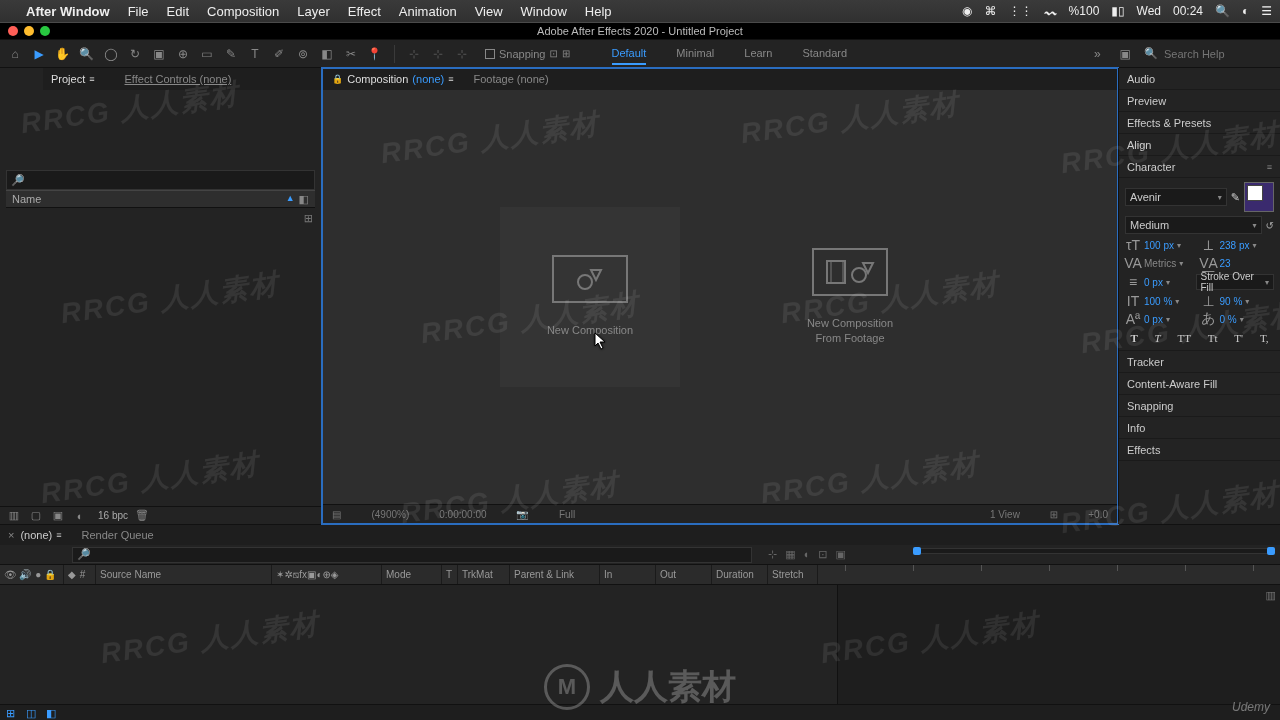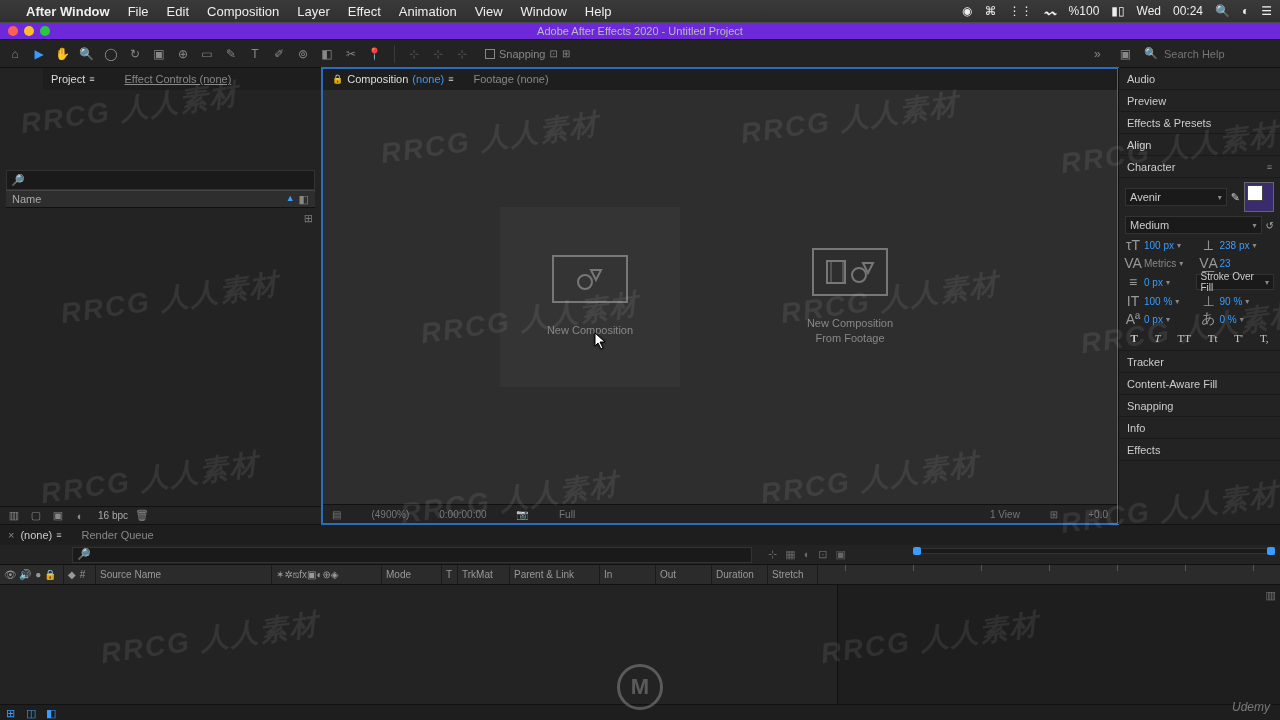--- a/index.html
+++ b/index.html
@@ -7,21 +7,21 @@
 
 
 .mac-menubar { height: 22px; background: linear-gradient(#3a3a3a,#303030); display: flex; align-items: center; padding: 0 8px; color: #eee; font-size: 13px; gap: 18px; }
 .mac-menubar .apple { font-size: 14px; }
 .mac-menubar .app-name { font-weight: 600; }
 .mac-menubar .spacer { flex: 1; }
 .mac-status { gap: 12px; display: flex; align-items: center; font-size: 12px; }
 .mac-status span { display: inline-flex; align-items: center; }
 
 
-.win-titlebar { height: 18px; background: #6d28d9; border-top: 1px solid #4a4a4a; border-bottom: 1px solid #111; display: flex; align-items: center; position: relative; }
+.win-titlebar { height: 18px; background: #000000; border-top: 1px solid #4a4a4a; border-bottom: 1px solid #111; display: flex; align-items: center; position: relative; }
 .traffic { display: flex; gap: 6px; padding-left: 8px; }
 .traffic i { width: 10px; height: 10px; border-radius: 50%; display: block; }
 .red { background: #ff5f57; } .yellow { background: #ffbd2e; } .green { background: #28c840; }
 .win-title { position: absolute; left: 0; right: 0; text-align: center; color: #bbb; font-size: 11px; }
 
 
 .toolbar { height: 28px; background: #232323; border-bottom: 1px solid #111; display: flex; align-items: center; padding: 0 6px; gap: 6px; }
 .tool-icon { width: 18px; height: 18px; display: flex; align-items: center; justify-content: center; color: #888; font-size: 12px; cursor: pointer; }
 .tool-icon.active { color: #3a9cff; }
 .tool-sep { width: 1px; height: 18px; background: #3a3a3a; margin: 0 4px; }
@@ -171,20 +171,26 @@
   <span class="tool-sep"></span>
   <span class="tool-icon" style="color:#555">⊹</span>
   <span class="tool-icon" style="color:#555">⊹</span>
   <span class="tool-icon" style="color:#555">⊹</span>
   <div class="snap-group">
     <span class="snap-check"></span>
     <span>Snapping</span>
     <span style="font-size:10px">⊡</span>
     <span style="font-size:10px">⊞</span>
   </div>
+  <div class="workspaces">
+    <span class="workspace active">Default</span>
+    <span class="workspace">Minimal</span>
+    <span class="workspace">Learn</span>
+    <span class="workspace">Standard</span>
+  </div>
   <div class="tb-right">
     <span class="tool-icon">»</span>
     <span class="tool-icon">▣</span>
     <div class="search-help">
       <span>🔍</span>
       <input placeholder="Search Help" style="">
     </div>
   </div>
 </div>
 
@@ -490,14 +496,15 @@
   <span style="left:1080px;top:310px">RRCG 人人素材</span>
   <span style="left:40px;top:460px">RRCG 人人素材</span>
   <span style="left:400px;top:480px">RRCG 人人素材</span>
   <span style="left:760px;top:460px">RRCG 人人素材</span>
   <span style="left:1060px;top:490px">RRCG 人人素材</span>
   <span style="left:100px;top:620px">RRCG 人人素材</span>
   <span style="left:820px;top:620px">RRCG 人人素材</span>
 </div>
 <div class="wm-big">
   <span class="circ">M</span>
+  <span>人人素材</span>
 </div>
 <div class="udemy">Udemy</div>
 
 </body></html>

